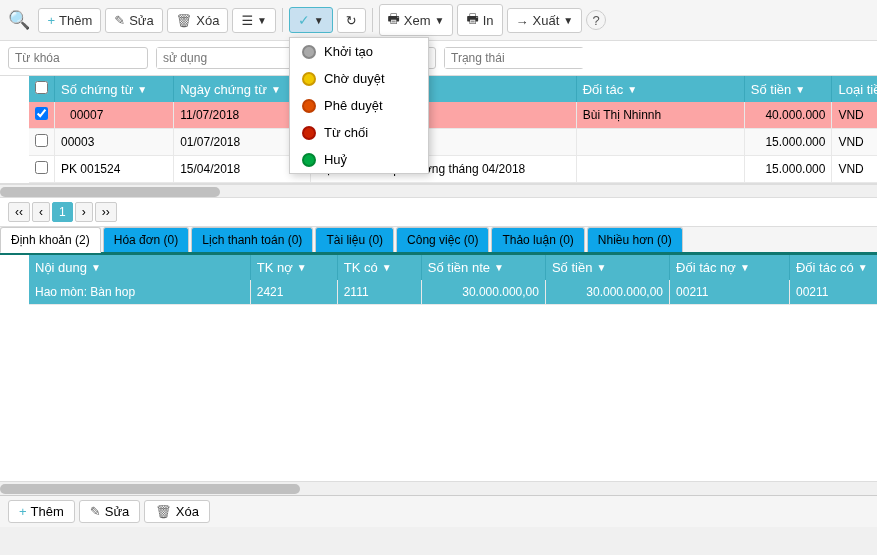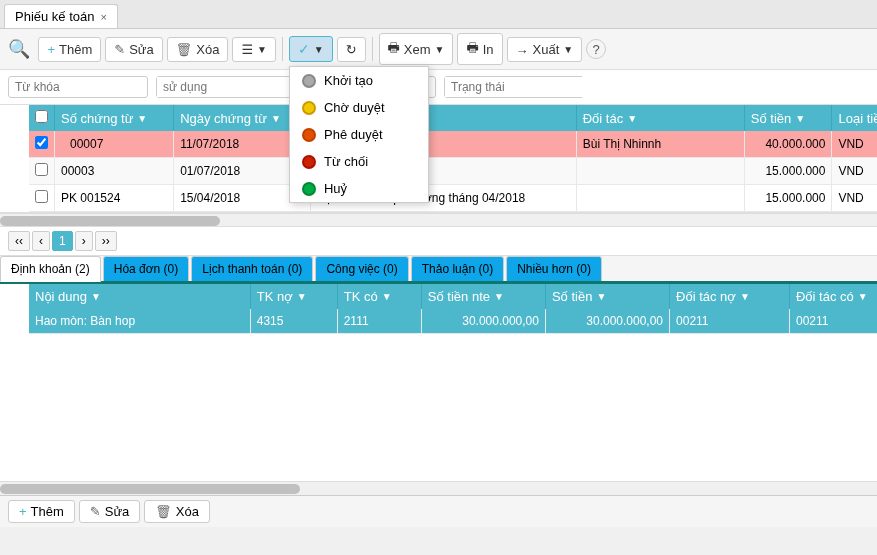--- a/index.html
+++ b/index.html
@@ -265,26 +265,20 @@
       font-size: 12px;
       cursor: pointer;
       color: #555;
     }
   </style>
 </head>
 <body>
 
 <div class="main-area">
 
-  <div class="tab-bar">
-    <div class="tab">
-      <span>Phiếu kế toán</span>
-      <span class="tab-close">×</span>
-    </div>
-  </div>
 
   <div class="top-section">
 
     <div class="toolbar">
 
       <span style="font-size:18px; color:#4db8cc; margin-right:4px;">🔍</span>
 
       <button class="toolbar-btn">
         <span style="color:#4db8cc;">+</span>
         <span>Thêm</span>
@@ -468,20 +462,21 @@
       <button class="page-btn">››</button>
     </div>
   </div>
 
   <div class="bottom-section">
 
     <div class="bottom-tabs" id="bottom-tabs-container">
     <div class="bottom-tab active">Định khoản (2)</div>
         <div class="bottom-tab">Hóa đơn (0)</div>
         <div class="bottom-tab">Lịch thanh toán (0)</div>
+        <div class="bottom-tab">Tài liệu (0)</div>
         <div class="bottom-tab">Công việc (0)</div>
         <div class="bottom-tab">Thảo luận (0)</div>
         <div class="bottom-tab">Nhiều hơn (0)</div>
       </div>
 
     <div class="sub-table-container">
       <table class="sub-table">
         <thead>
           <tr>
             <th style="min-width:160px;">
@@ -524,21 +519,21 @@
               <div class="th-inner">
                 <span>Đối tác có</span>
                 <span class="filter-icon">▼</span>
               </div>
             </th>
           </tr>
         </thead>
         <tbody id="sub-tbody">
         <tr style="background: rgb(77, 184, 204); color: rgb(255, 255, 255);">
       <td>Hao mòn: Bàn hop</td>
-      <td>4315</td>
+      <td>2421</td>
       <td>2111</td>
       <td style="text-align:right;">30.000.000,00</td>
       <td style="text-align:right;">30.000.000,00</td>
       <td>00211</td>
       <td>00211</td>
     </tr>
           </tbody>
       </table>
     </div>
 

